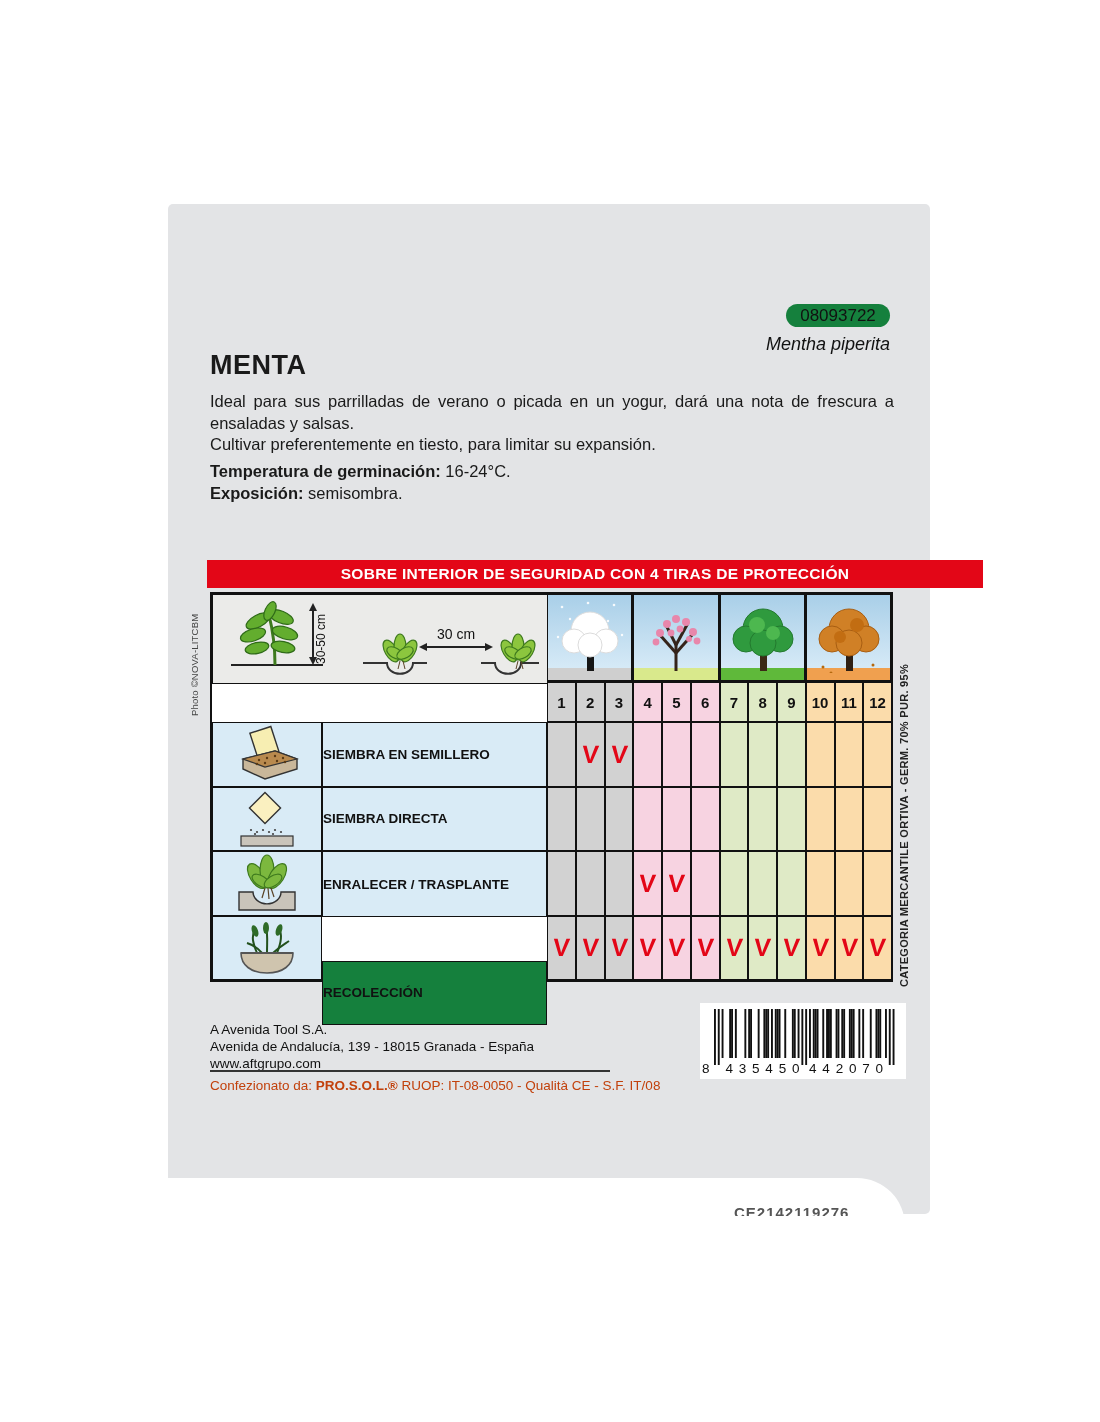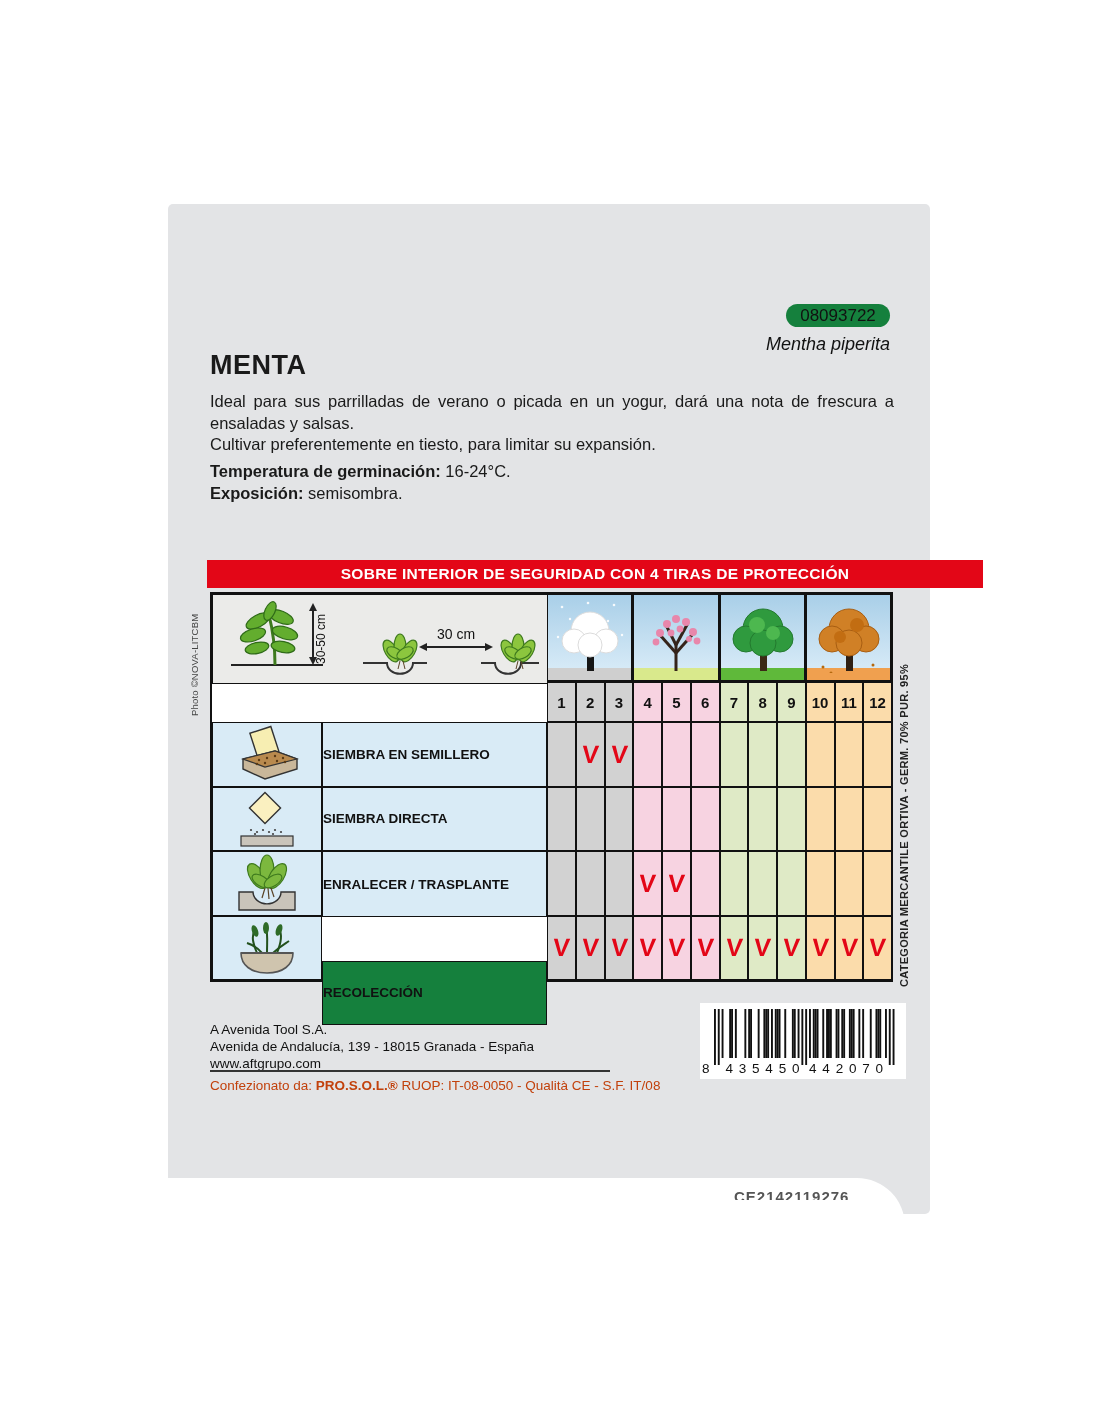--- a/index.html
+++ b/index.html
@@ -29,21 +29,21 @@
   .vmark{font-weight:900;font-size:25px;color:#e30617;transform:skewX(-4deg);line-height:1}
   .mcell{display:flex;align-items:center;justify-content:center}
   .vtext{transform-origin:0 0;transform:rotate(-90deg);white-space:nowrap}
   #photo-credit{left:189px;top:716px;font-size:9.5px;color:#444;letter-spacing:.2px}
   #category-note{left:898px;top:987px;font-size:11px;font-weight:600;color:#222;letter-spacing:.3px}
   #footer-text{left:210px;top:1021px;font-size:13.5px;line-height:17px;color:#111}
   #divider{left:210px;top:1070px;width:400px;height:2px;background:#333}
   #packer{left:210px;top:1078px;font-size:13.5px;color:#c2410c}
   #barcode-box{left:700px;top:1003px;width:206px;height:76px;background:#fff}
   #white-band{left:168px;top:1178px;width:737px;height:48px;background:#fff;border-top-right-radius:48px}
-  #clipped-code-wrap{left:566px;top:10px;width:150px;height:12px;overflow:hidden;position:absolute}
+  #clipped-code-wrap{left:566px;top:26px;width:150px;height:12px;overflow:hidden;position:absolute}
   #clipped-code{font-size:15px;font-weight:600;color:#555;letter-spacing:1px}
 </style>
 </head>
 <body>
 
 <div class="abs" id="card"></div>
 
 <div class="abs" id="code-badge">08093722</div>
 
 <div class="abs" id="species">Mentha piperita</div>

